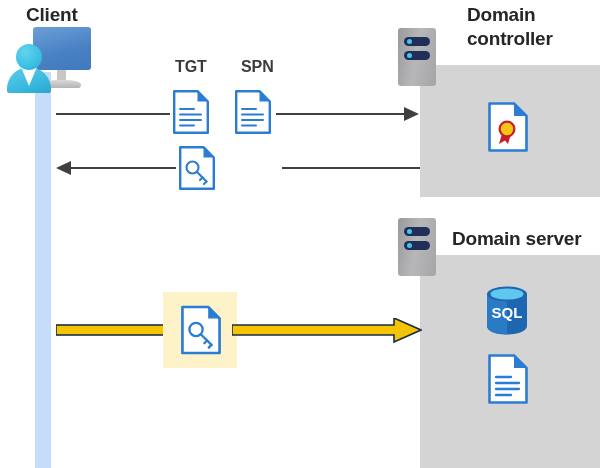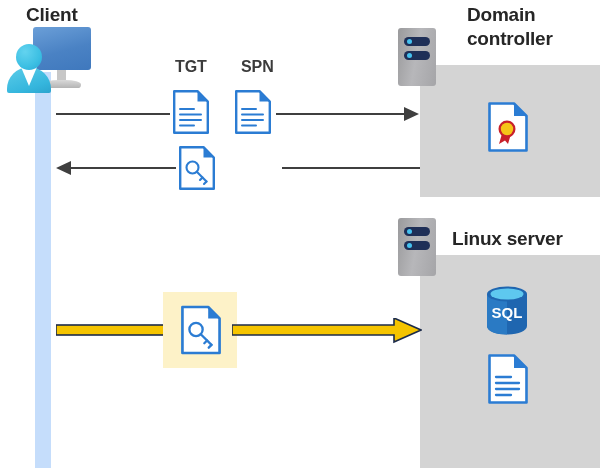--- a/index.html
+++ b/index.html
@@ -193,21 +193,21 @@
 
 <div id="canvas">
 
   <div class="gray-panel" id="dc-panel"></div>
   <div class="gray-panel" id="linux-panel"></div>
 
   <div id="client-lifeline"></div>
 
   <div class="title" id="client-title">Client</div>
   <div class="title" id="dc-title">Domain controller</div>
-  <div class="title" id="linux-title">Linux server</div>
+  <div class="title" id="linux-title">Domain server</div>
 
   <div id="client-icon">
     <div id="monitor-screen"></div>
     <div id="monitor-neck"></div>
     <div id="monitor-base"></div>
     <div id="person-body"></div>
     <div id="person-collar"></div>
     <div id="person-head"></div>
   </div>
 

